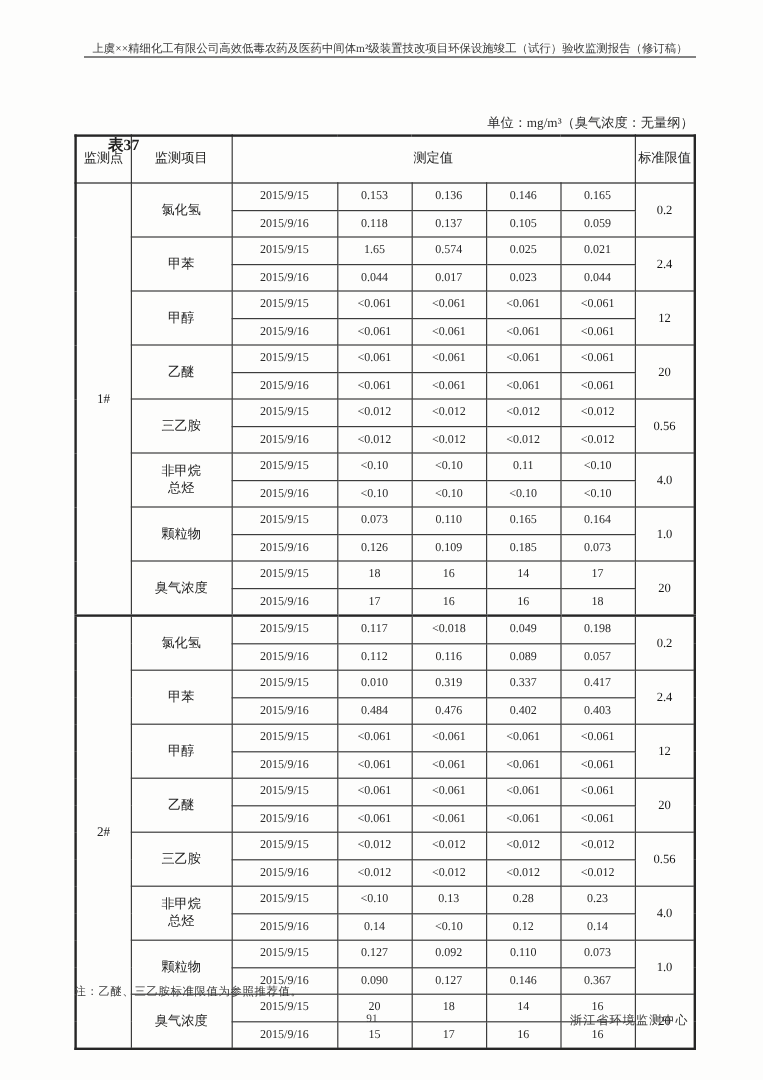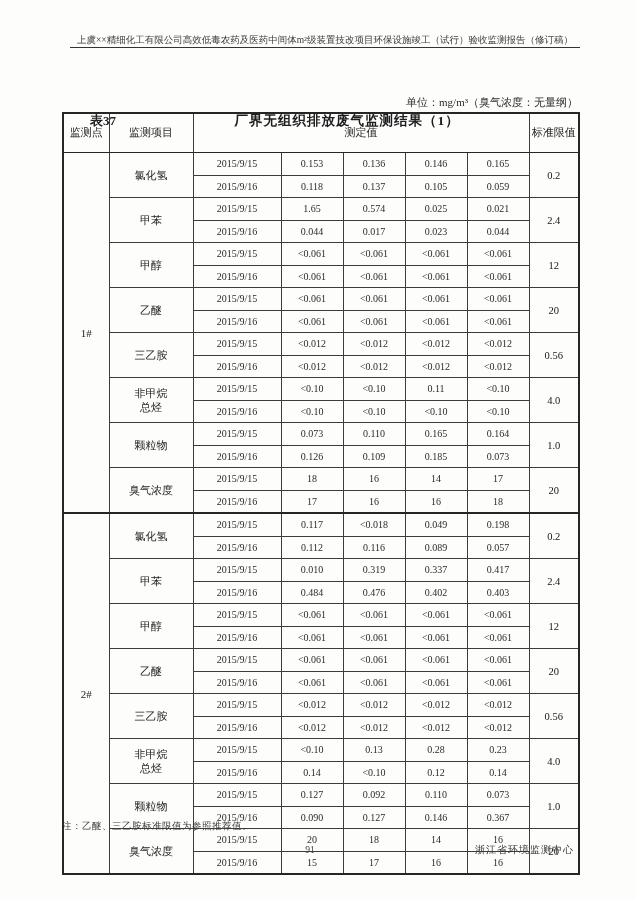--- a/index.html
+++ b/index.html
@@ -70,21 +70,20 @@
     font-size:10px;color:#333;letter-spacing:1px;
   }
 </style>
 </head>
 <body>
 
 <div class="page-header">上虞××精细化工有限公司高效低毒农药及医药中间体m²级装置技改项目环保设施竣工（试行）验收监测报告（修订稿）</div>
 
 <div class="title-row">
   <span class="table-label">表37</span>
-  <span class="doc-title">厂界无组织排放废气监测结果（1）</span>
 </div>
 
 <div class="unit-note">单位：mg/m³（臭气浓度：无量纲）</div>
 
 <table class="mon">
   <colgroup>
     <col style="width:46px">
       <col style="width:84px">
       <col style="width:88px">
     <col style="width:62px">

